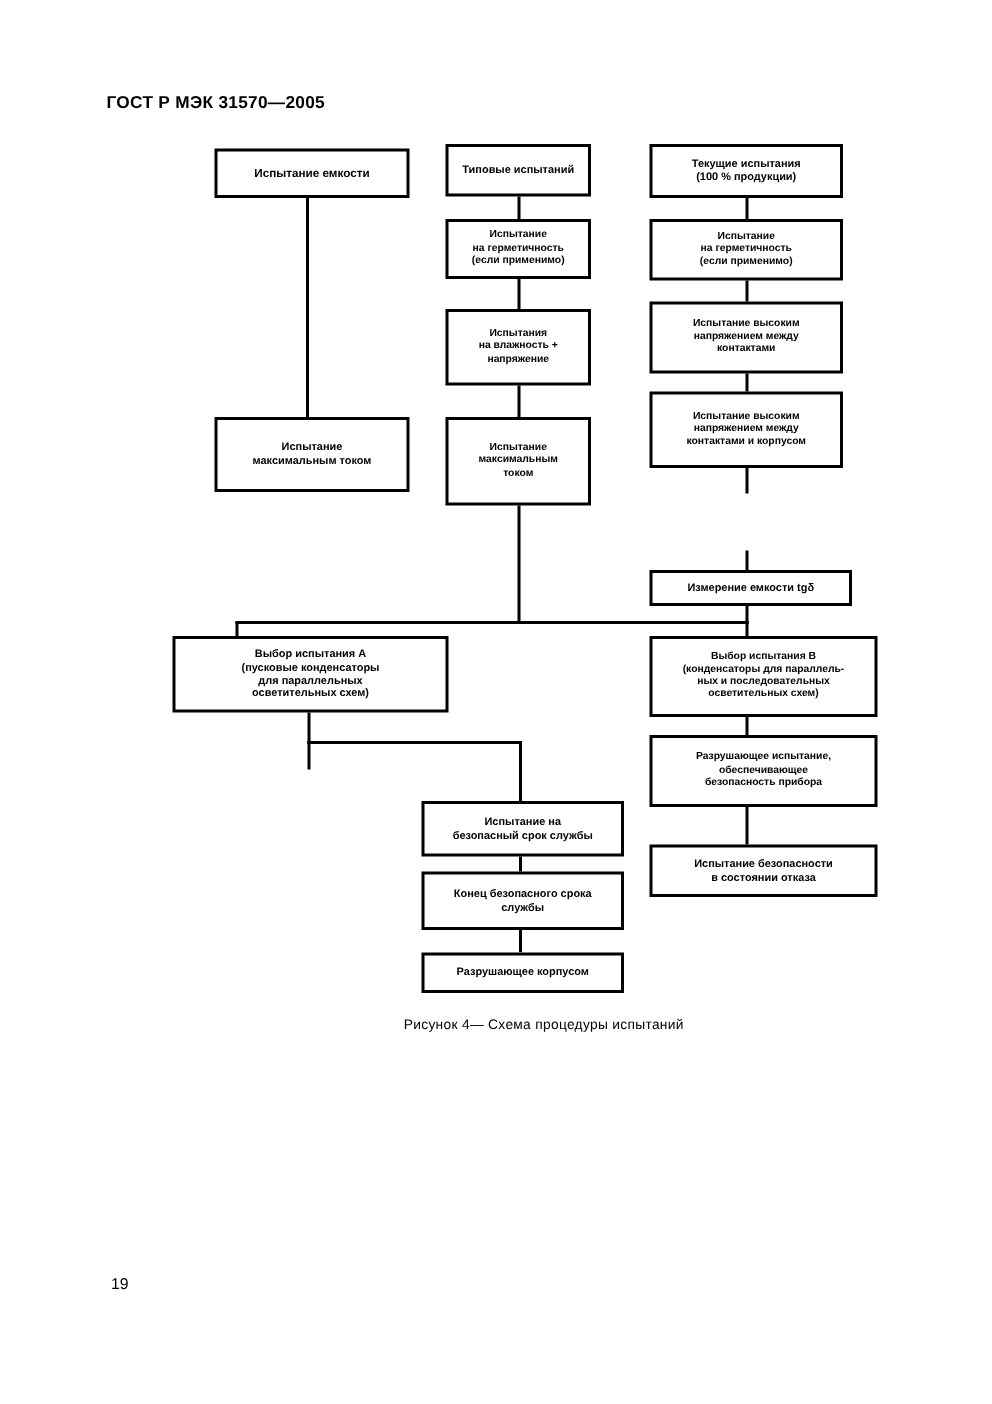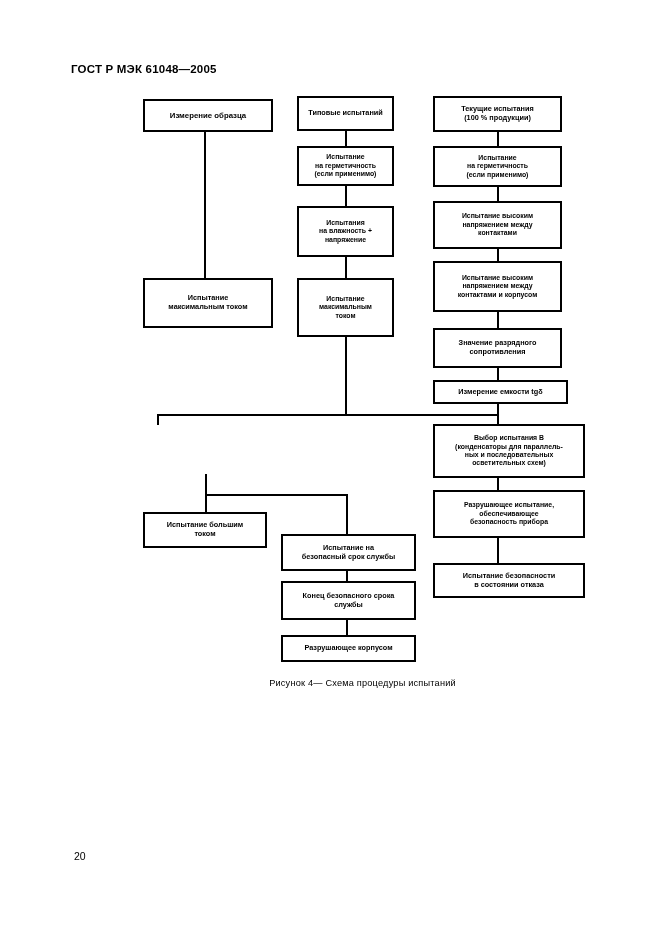--- a/index.html
+++ b/index.html
@@ -79,21 +79,21 @@
     z-index: 1;
   }
   .edge.v { width: 2px; }
   .edge.h { height: 2px; }
 </style>
 </head>
 <body>
 
 <div id="page">
 
-  <div id="doc-header">ГОСТ Р МЭК 61048—2005</div>
+  <div id="doc-header">ГОСТ Р МЭК 31570—2005</div>
 
   <div id="flow">
 
     <div class="edge v" style="left:204px; top:131px; height:148px;"></div>
 
     <div class="edge v" style="left:345px; top:130px; height:17px;"></div>
     <div class="edge v" style="left:345px; top:185px; height:21px;"></div>
     <div class="edge v" style="left:345px; top:256px; height:22px;"></div>
     <div class="edge v" style="left:345px; top:336px; height:80px;"></div>
 
@@ -113,21 +113,21 @@
     <div class="edge v" style="left:205px; top:494px; height:19px;"></div>
     <div class="edge v" style="left:346px; top:494px; height:40px;"></div>
 
     <div class="edge v" style="left:346px; top:570px; height:12px;"></div>
     <div class="edge v" style="left:346px; top:619px; height:16px;"></div>
 
     <div class="edge v" style="left:497px; top:477px; height:14px;"></div>
     <div class="edge v" style="left:497px; top:538px; height:26px;"></div>
 
     <div class="node f8" style="left:143px; top:99px; width:130px; height:33px;">
-      <span>Измерение образца</span>
+      <span>Испытание емкости</span>
     </div>
 
     <div class="node f75" style="left:143px; top:278px; width:130px; height:50px;">
       <span>Испытание<br>максимальным током</span>
     </div>
 
     <div class="node f75" style="left:297px; top:96px; width:97px; height:35px;">
       <span>Типовые испытаний</span>
     </div>
 
@@ -152,36 +152,33 @@
     </div>
 
     <div class="node f7" style="left:433px; top:201px; width:129px; height:48px;">
       <span>Испытание высоким<br>напряжением между<br>контактами</span>
     </div>
 
     <div class="node f7" style="left:433px; top:261px; width:129px; height:51px;">
       <span>Испытание высоким<br>напряжением между<br>контактами и корпусом</span>
     </div>
 
-    <div class="node f75" style="left:433px; top:328px; width:129px; height:40px;">
-      <span>Значение разрядного<br>сопротивления</span>
-    </div>
 
     <div class="node f75" style="left:433px; top:380px; width:135px; height:24px;">
       <span>Измерение емкости tgδ</span>
     </div>
 
+    <div class="node f75" style="left:115px; top:424px; width:184px; height:51px;">
+      <span>Выбор испытания А<br>(пусковые конденсаторы<br>для параллельных<br>осветительных схем)</span>
+    </div>
 
     <div class="node f7" style="left:433px; top:424px; width:152px; height:54px;">
       <span>Выбор испытания В<br>(конденсаторы для параллель-<br>ных и последовательных<br>осветительных схем)</span>
     </div>
 
-    <div class="node f75" style="left:143px; top:512px; width:124px; height:36px;">
-      <span>Испытание большим<br>током</span>
-    </div>
 
     <div class="node f75" style="left:281px; top:534px; width:135px; height:37px;justify-content:flex-end;">
       <span>Испытание на<br>безопасный срок службы</span>
     </div>
 
     <div class="node f75" style="left:281px; top:581px; width:135px; height:39px;">
       <span>Конец безопасного срока<br>службы</span>
     </div>
 
     <div class="node f75" style="left:281px; top:635px; width:135px; height:27px;">
@@ -193,15 +190,15 @@
     </div>
 
     <div class="node f75" style="left:433px; top:563px; width:152px; height:35px;">
       <span>Испытание безопасности<br>в состоянии отказа</span>
     </div>
 
   </div>
 
   <div id="figure-caption">Рисунок 4— Схема процедуры испытаний</div>
 
-  <div id="page-number">20</div>
+  <div id="page-number">19</div>
 
 </div>
 
 </body></html>

